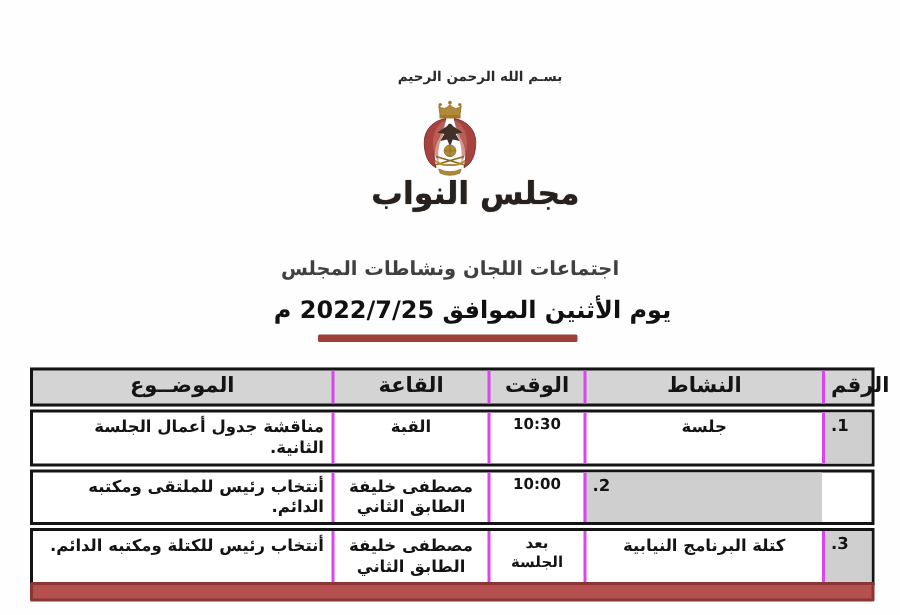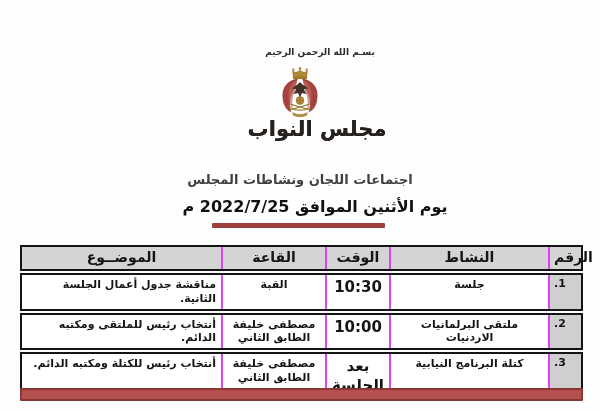--- a/index.html
+++ b/index.html
@@ -68,21 +68,21 @@
     display:flex;align-items:center;justify-content:center;
     padding:2px 4px;min-height:22px;font-size:14px;
   }
   .c-center{text-align:center;}
   .c-right{text-align:right;padding-left:11px;}
   .c-num{
     direction:ltr;text-align:left;
     background:#cfcfcf;font-size:11px;padding:2px 3px 2px 4px;
   }
   .head .c-num{background:transparent;}
-  .c-time{font-size:15px;}
+  .c-time{font-size:10px;}
   .r1{min-height:33px;}
   .r2{min-height:37px;}
   .r3{min-height:36px;}
 
   
   .footer-bar{
     position:absolute;left:20px;top:388px;width:563px;height:13px;
     background:#b5504e;border:2px solid #8a3634;box-sizing:border-box;
     border-radius:1px;
   }
@@ -145,21 +145,20 @@
       <div class="cell c-center">القبة</div>
       <div class="cell c-center c-time">10:30</div>
       <div class="cell c-center">جلسة</div>
       <div class="cell c-num">.1</div>
     </div>
 
     <div class="trow r2">
       <div class="cell c-right">أنتخاب رئيس للملتقى ومكتبه الدائم.</div>
       <div class="cell c-center">مصطفى خليفة الطابق الثاني</div>
       <div class="cell c-center c-time">10:00</div>
-      <div class="cell c-center">ملتقى البرلمانيات الاردنيات</div>
       <div class="cell c-num">.2</div>
     </div>
 
     <div class="trow r3">
       <div class="cell c-right">أنتخاب رئيس للكتلة ومكتبه الدائم.</div>
       <div class="cell c-center">مصطفى خليفة الطابق الثاني</div>
       <div class="cell c-center c-time">بعد الجلسة</div>
       <div class="cell c-center">كتلة البرنامج النيابية</div>
       <div class="cell c-num">.3</div>
     </div>

